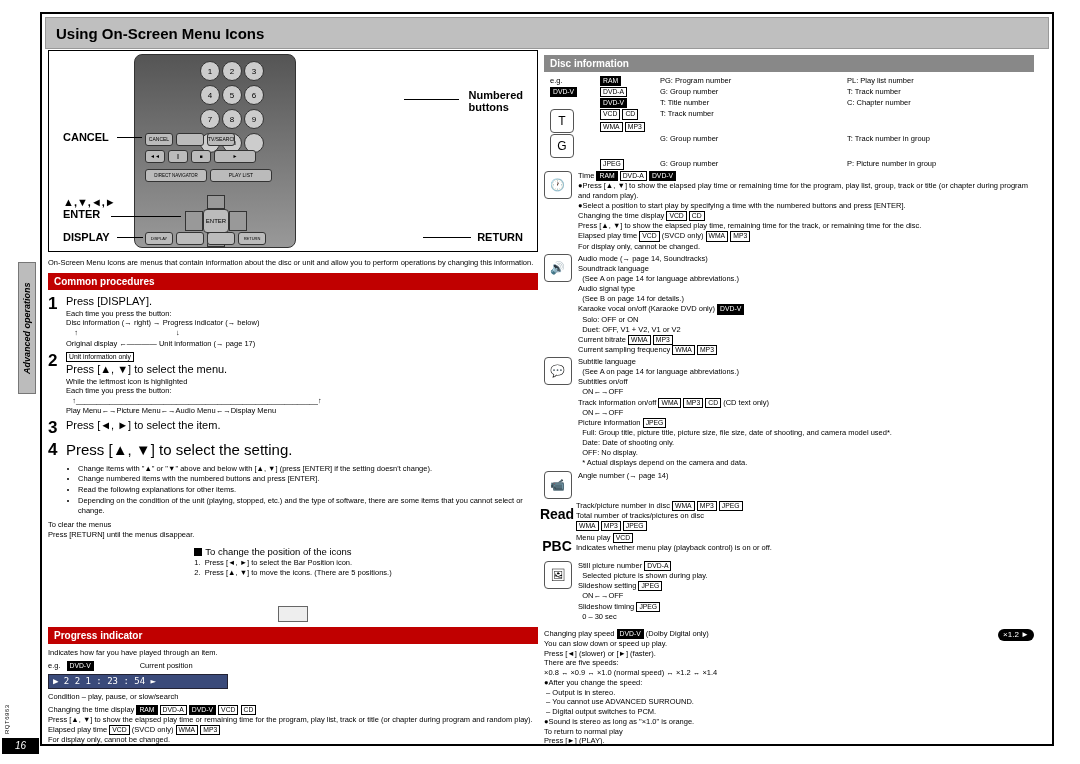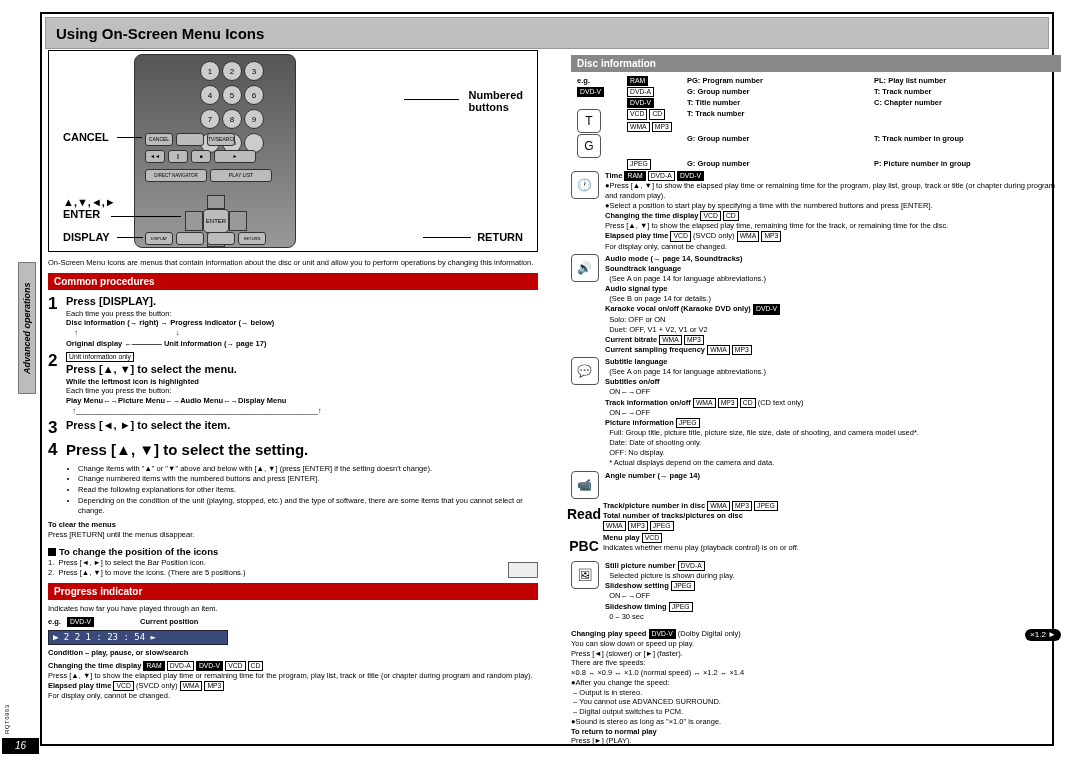--- a/index.html
+++ b/index.html
@@ -1,38 +1,38 @@
 <!DOCTYPE html>
 <html><head>
 <meta charset="utf-8">
 <style>
   body { margin:0; padding:0; font-family: Arial, Helvetica, sans-serif; font-size:8.2px; color:#000; background:#fff; width:1080px; }
   .page { position:relative; width:1040px; height:740px; margin:12px 20px; }
   .border-box { border:2px solid #000; position:absolute; left:20px; top:0; width:1010px; height:730px; }
   .title-section { background:#bfbfbf; height:30px; margin:3px; padding:0 10px; display:flex; align-items:center; font-size:15px; font-weight:bold; border:1px solid #999; }
   .col-left { position:absolute; left:6px; top:36px; width:490px; }
-  .col-right { position:absolute; left:529px; top:36px; width:490px; }
+  .col-right { position:absolute; left:502px; top:36px; width:490px; }
   .section-bar { background:#c00000; color:#fff; font-weight:bold; font-size:10px; padding:3px 6px; margin:5px 0 4px 0; }
   .section-bar.gray { background:#888; }
   .remote-box { border:1px solid #000; height:200px; position:relative; margin-bottom:6px; background:#fff; }
   .remote { position:absolute; left:85px; top:3px; width:160px; height:192px; background:linear-gradient(#555,#999); border-radius:8px; border:1px solid #333; }
   .remote .num-grid { display:grid; grid-template-columns:repeat(3,18px); grid-gap:4px; position:absolute; left:65px; top:6px; }
   .remote .num-grid div { width:18px; height:18px; background:#ccc; border:1px solid #333; border-radius:50%; font-size:8px; display:flex; align-items:center; justify-content:center; }
   .remote .row-btns { position:absolute; display:flex; gap:3px; }
   .remote .sq { width:26px; height:11px; background:#bbb; border:1px solid #333; border-radius:3px; font-size:5px; text-align:center; line-height:11px; overflow:hidden; }
   .cross { position:absolute; left:50px; top:140px; width:60px; height:50px; }
   .cross .center { position:absolute; left:18px; top:14px; width:24px; height:22px; background:#bbb; border:1px solid #333; border-radius:4px; font-size:6px; text-align:center; line-height:22px; }
   .cross .arm { position:absolute; background:#999; border:1px solid #333; }
   .label-arrow { position:absolute; font-weight:bold; font-size:11px; }
   .arrow-line { position:absolute; height:1px; background:#000; }
   .sidebar-tab { position:absolute; left:-2px; top:250px; width:16px; height:130px; background:#bcbcbc; border:1px solid #777; writing-mode:vertical-rl; transform:rotate(180deg); font-size:9px; font-style:italic; font-weight:bold; text-align:center; line-height:16px; }
   .step-row { display:flex; align-items:flex-start; margin:2px 0; }
   .step-num { font-size:17px; font-weight:bold; width:18px; flex-shrink:0; }
   .step-body { flex:1; line-height:1.35; }
-  .bold { font-weight:bold; }
+  .bold { font-weight:normal; }
   .small { font-size:7.5px; line-height:1.3; }
   .boxed { display:inline-block; border:1px solid #000; padding:0 2px; font-size:6.8px; line-height:1.2; background:#fff; }
   .boxed.inv { background:#000; color:#fff; }
   .info-row { display:flex; align-items:flex-start; gap:6px; margin-bottom:0px; border-bottom:0px solid #eee; padding:1px 0;}
   .info-icon { width:26px; height:26px; border:1px solid #555; border-radius:4px; display:flex; align-items:center; justify-content:center; font-size:12px; flex-shrink:0; background:#fff; }
   .info-icon.np { border:none; font-size:14px; font-weight:bold; }
   .info-body { flex:1; line-height:1.35; }
   ul.bullets { margin:3px 0 3px 12px; padding:0; }
   ul.bullets li { margin-bottom:1px; }
   .progress-bar { display:inline-block; background:#3a4a7a; color:#fff; font-family:monospace; font-size:9px; padding:1px 4px; border:1px solid #223; width:170px; }
@@ -130,22 +130,22 @@
         </div>
       </div>
 
       <div class="step-row">
         <div class="step-num">2</div>
         <div class="step-body">
           <span class="boxed">Unit information only</span>
           <div class="bold" style="font-size:11px;">Press [▲, ▼] to select the menu.</div>
           <div class="bold small">While the leftmost icon is highlighted</div>
           <div class="small">Each time you press the button:</div>
+          <div class="flow">&nbsp;&nbsp;&nbsp;↑__________________________________________________________↑</div>
           <div class="flow bold">Play Menu←→Picture Menu←→Audio Menu←→Display Menu</div>
-          <div class="flow">&nbsp;&nbsp;&nbsp;↑__________________________________________________________↑</div>
         </div>
       </div>
 
       <div class="step-row">
         <div class="step-num">3</div>
         <div class="step-body bold" style="font-size:11px;">Press [◄, ►] to select the item.</div>
       </div>
 
       <div class="step-row">
         <div class="step-num">4</div>
@@ -158,21 +158,21 @@
             <li>Depending on the condition of the unit (playing, stopped, etc.) and the type of software, there are some items that you cannot select or change.</li>
           </ul>
         </div>
       </div>
 
       <div class="small">
         <div class="bold">To clear the menus</div>
         <div>Press [RETURN] until the menus disappear.</div>
       </div>
 
-      <div style="display:flex; align-items:flex-end; gap:8px; margin-top:6px;">
+      <div style="display:flex; align-items:center; gap:24px; margin-top:6px;flex-direction:column;">
         <div style="flex:1;" class="small">
           <div class="bold" style="font-size:9.5px;"><span class="sqblk"></span><span>To change the position of the icons</span></div>
           <div>1.&nbsp;&nbsp;<span>Press [◄, ►] to select the Bar Position icon.</span></div>
           <div>2.&nbsp;&nbsp;<span>Press [▲, ▼] to move the icons. (There are 5 positions.)</span></div>
         </div>
         <div class="bar-icon" style="margin-top:4px;"></div>
       </div>
 
       <div class="section-bar">Progress indicator</div>
 

